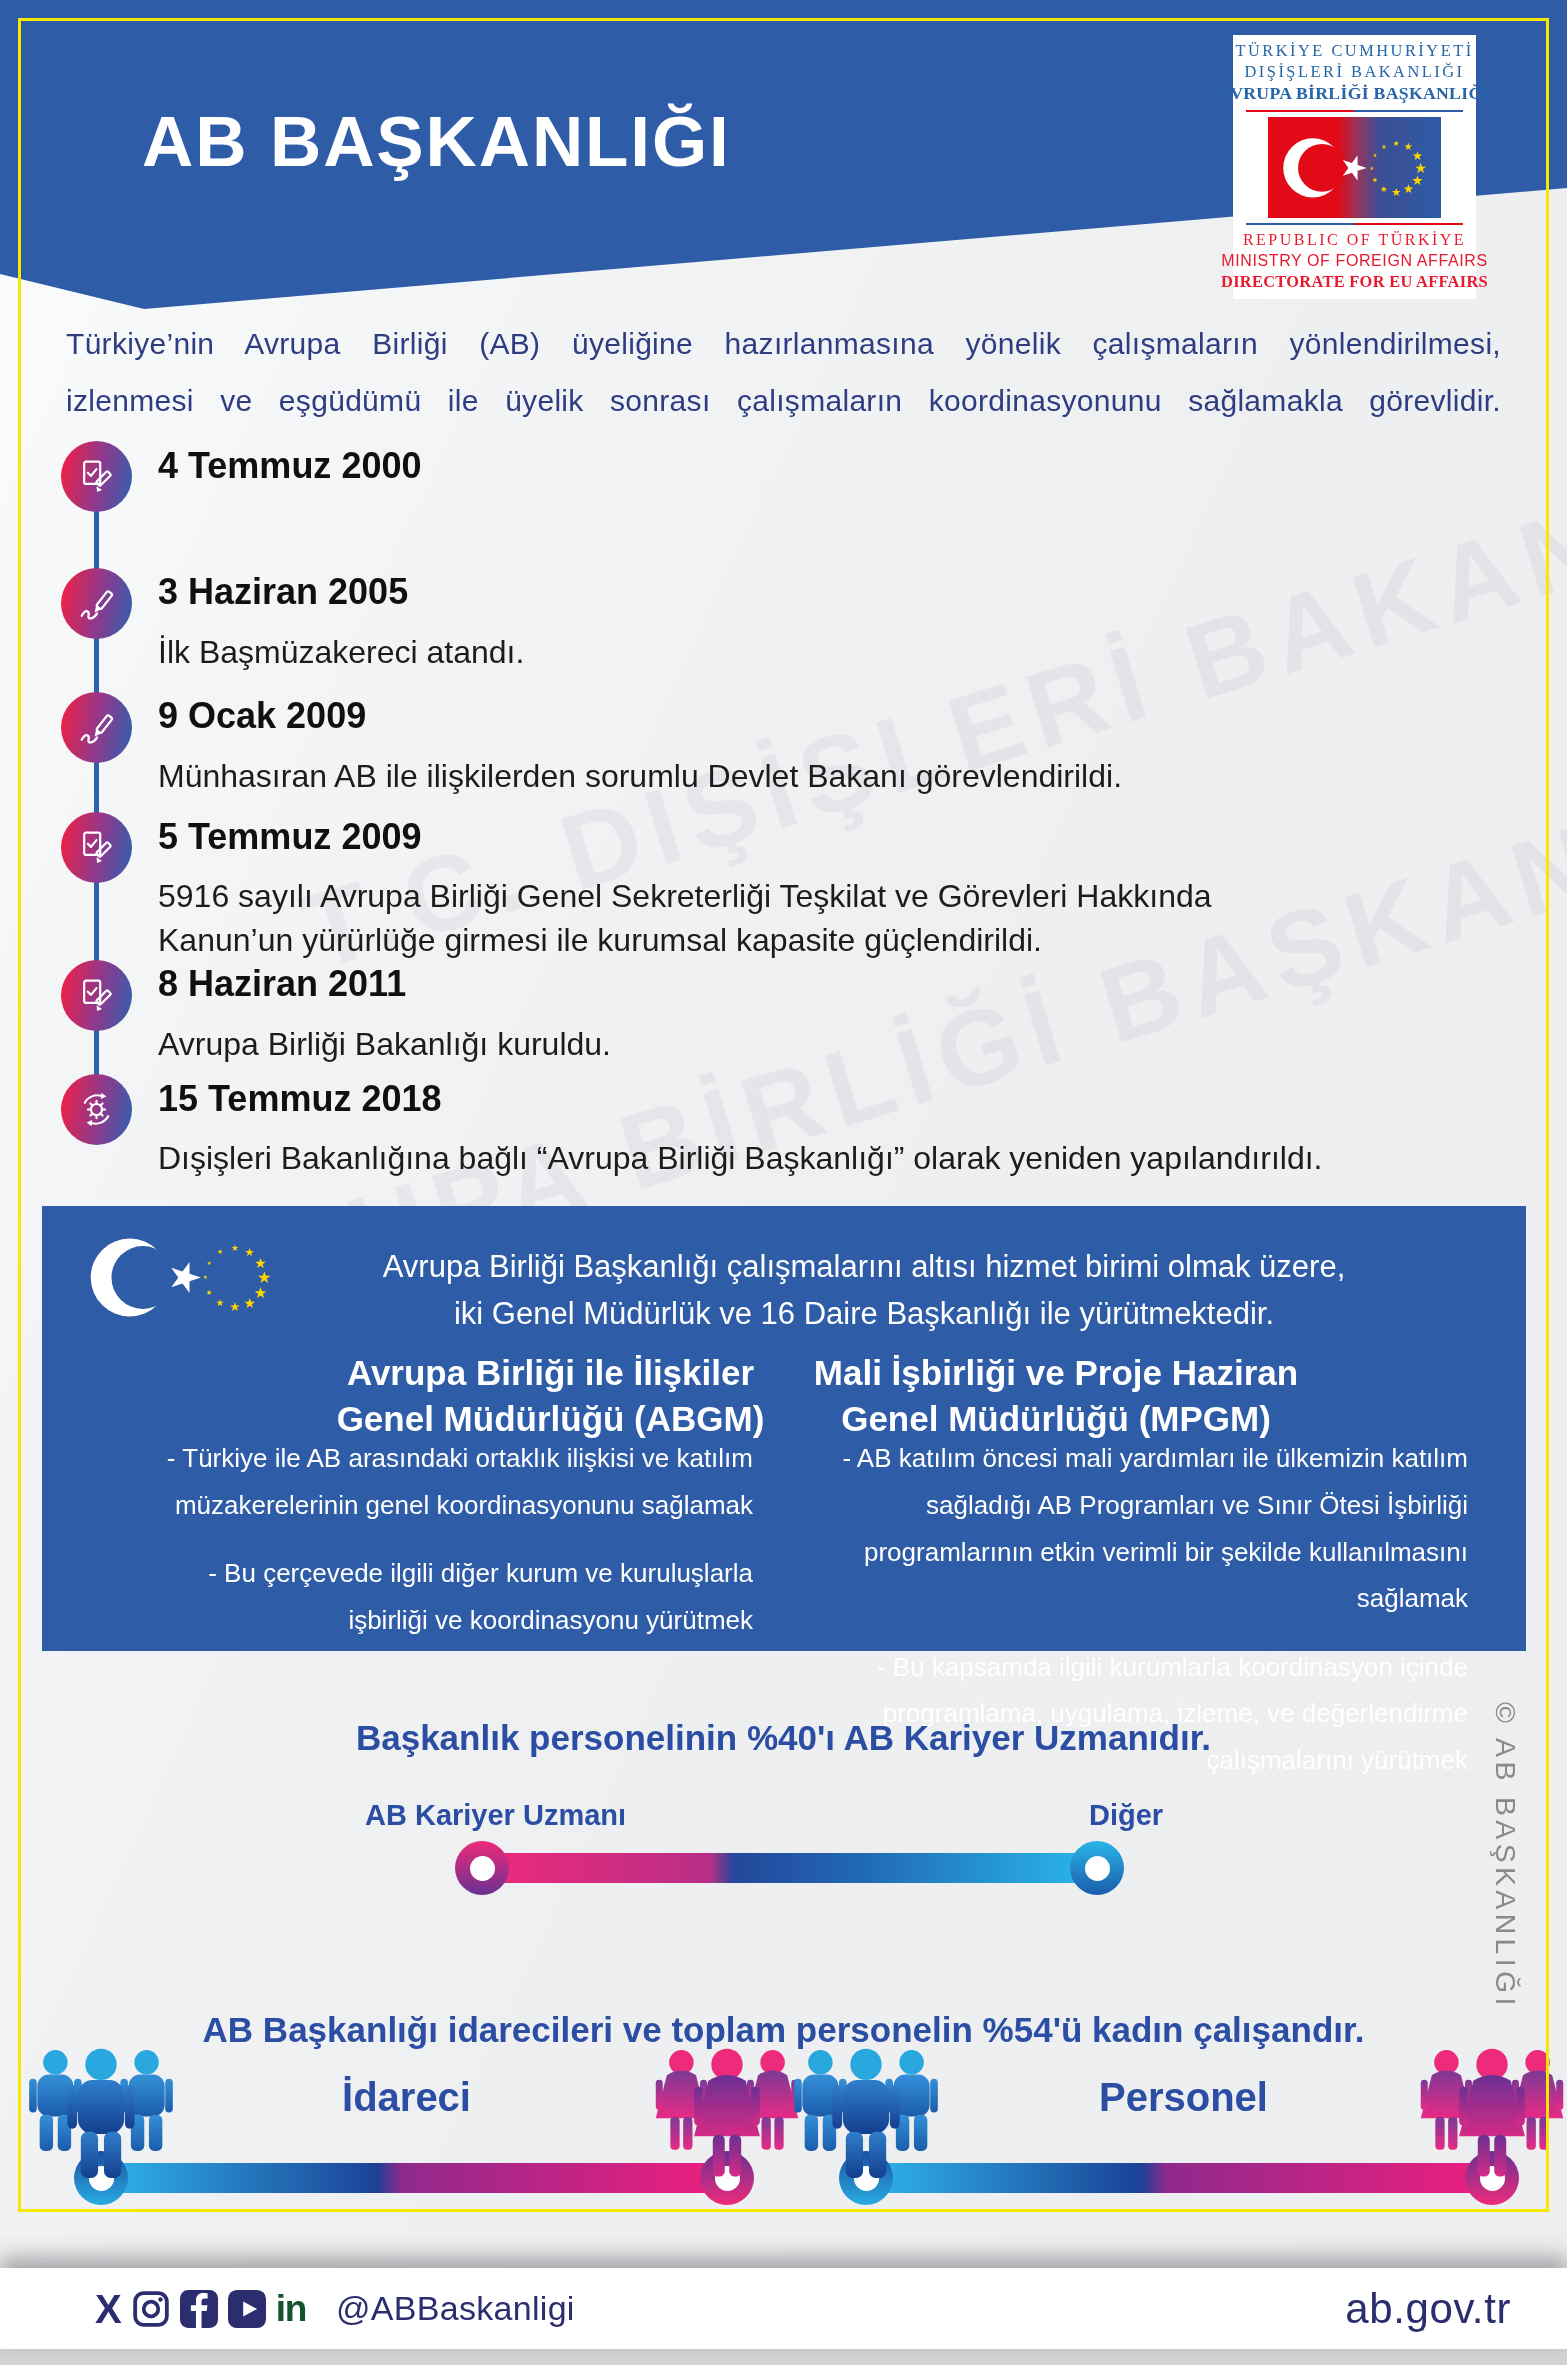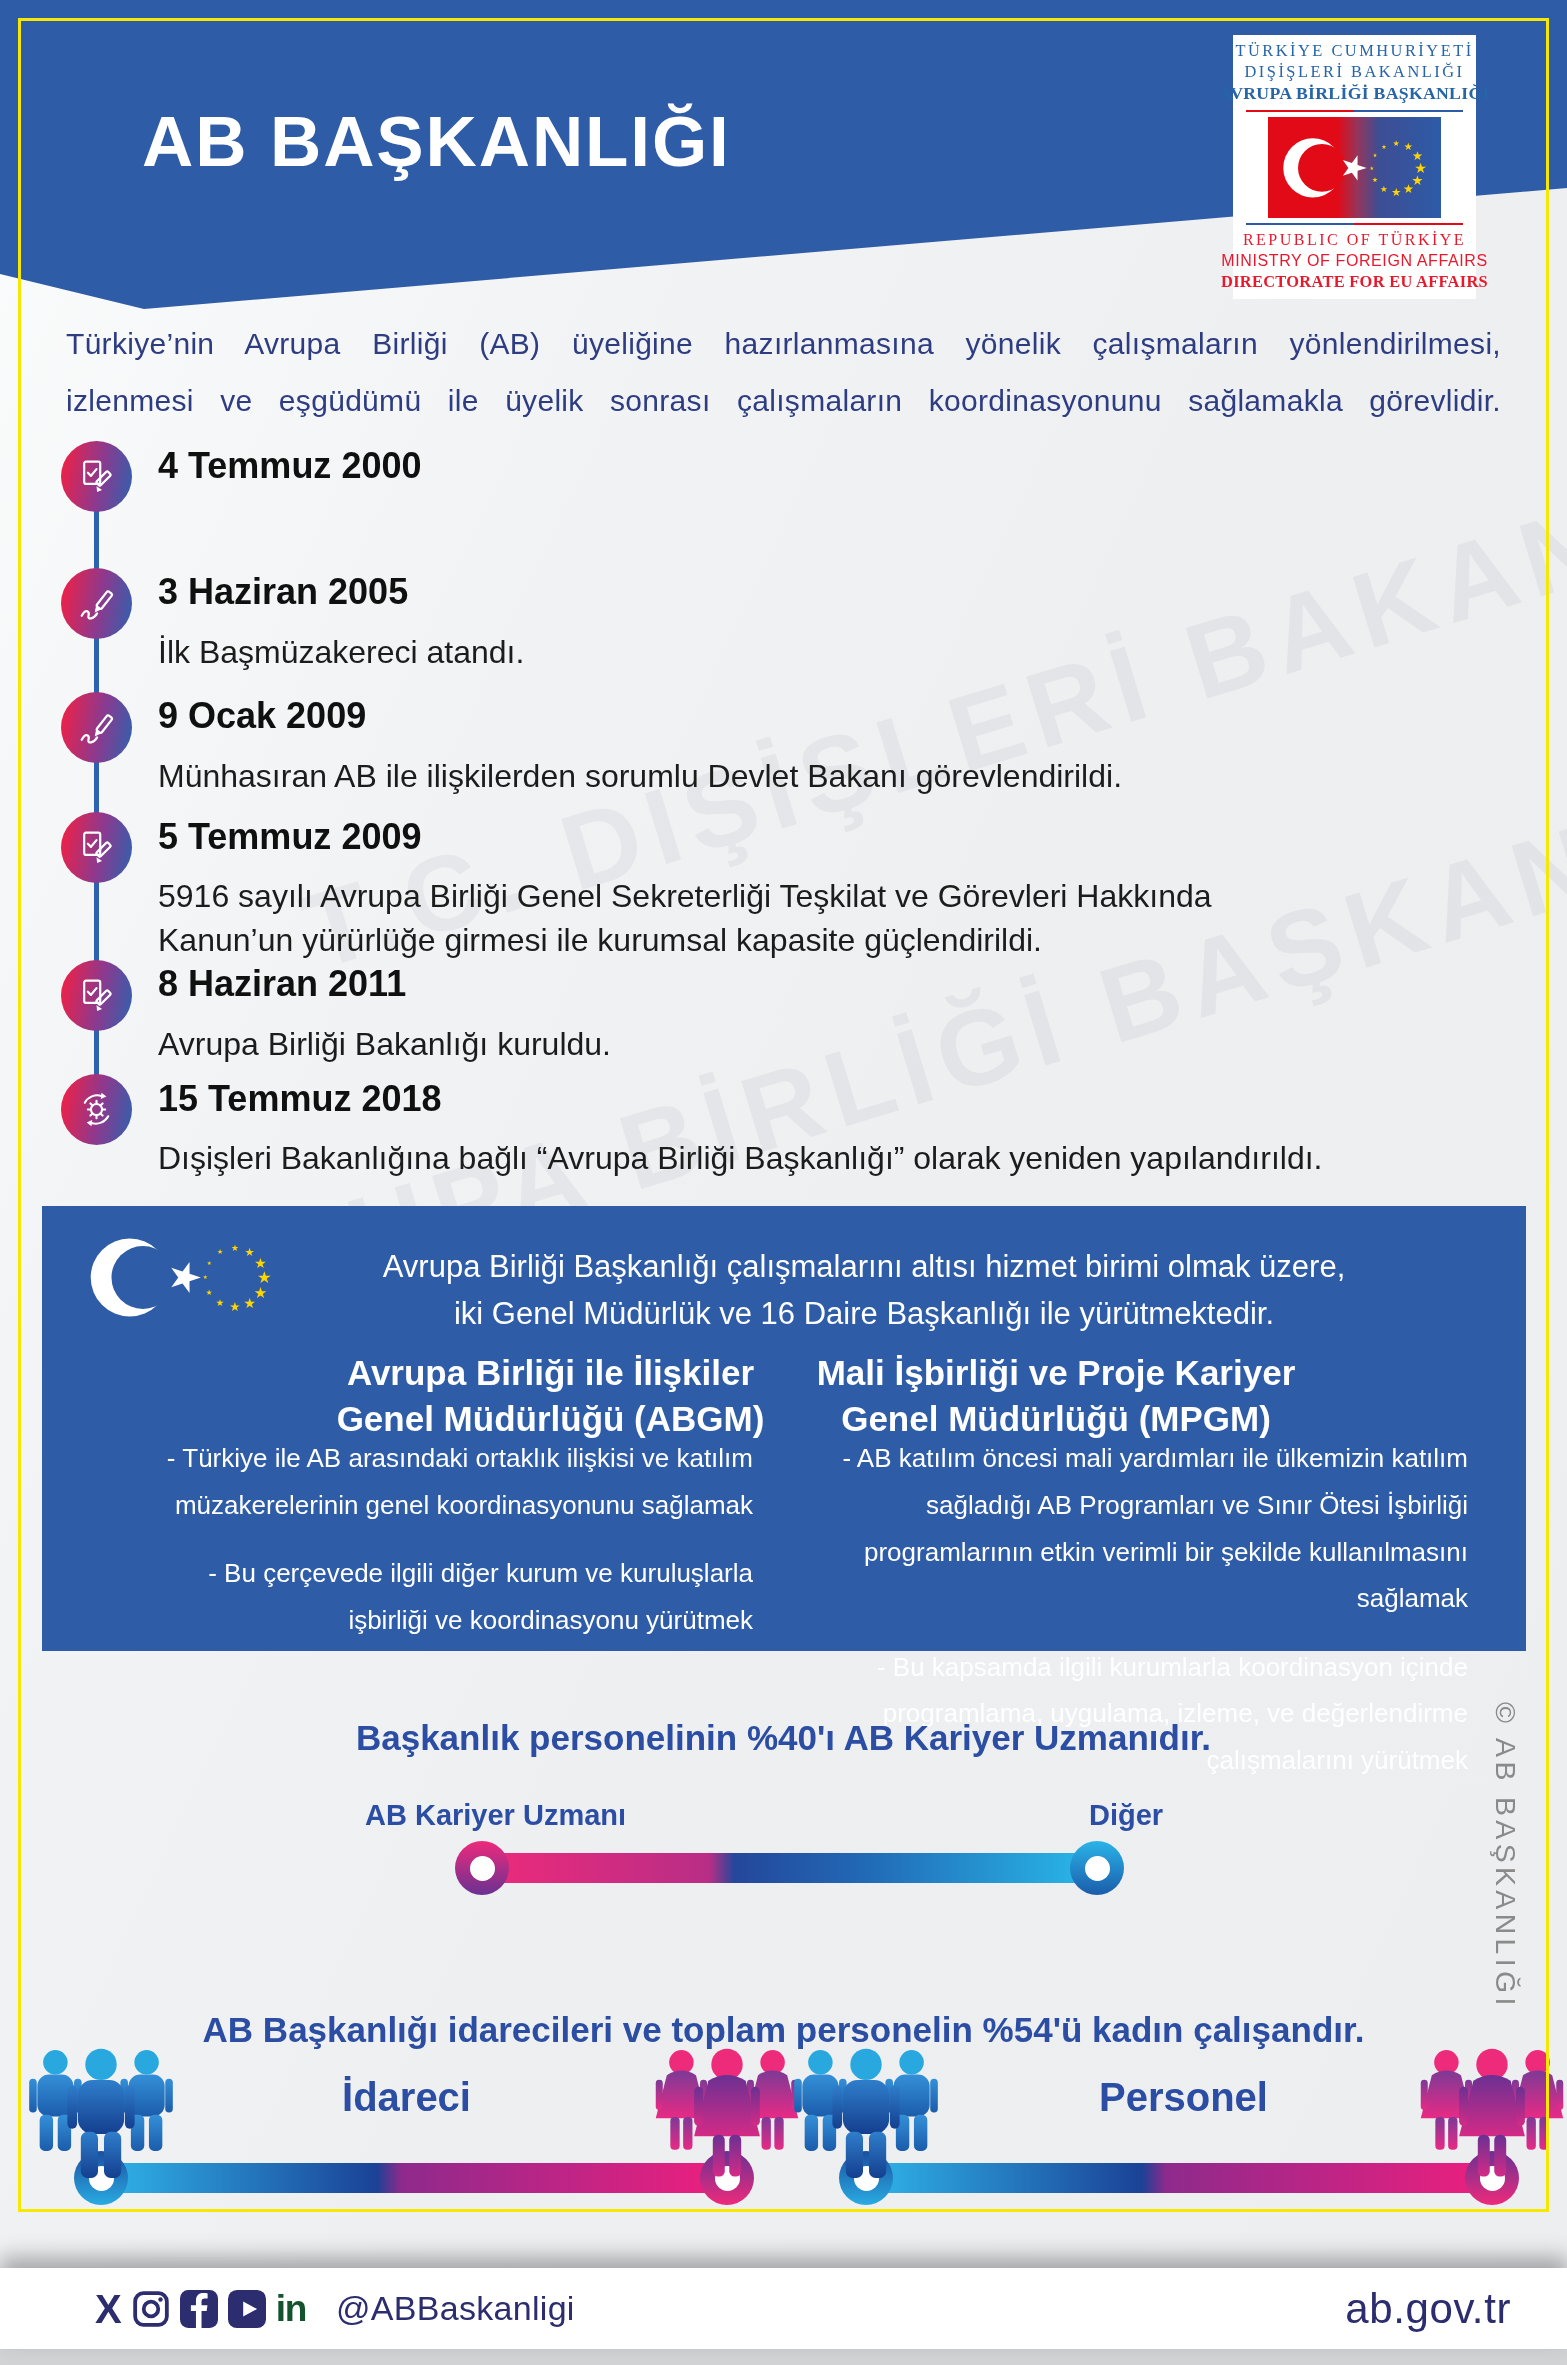--- a/index.html
+++ b/index.html
@@ -301,21 +301,21 @@
     </svg>
     <div id="panel-intro">
       <span style="display:block">Avrupa Birliği Başkanlığı çalışmalarını altısı hizmet birimi olmak üzere,</span>
       <span style="display:block">iki Genel Müdürlük ve 16 Daire Başkanlığı ile yürütmektedir.</span>
     </div>
     <div class="col-title" id="col1-title">
       <span style="display:block">Avrupa Birliği ile İlişkiler</span>
       <span style="display:block">Genel Müdürlüğü (ABGM)</span>
     </div>
     <div class="col-title" id="col2-title">
-      <span style="display:block">Mali İşbirliği ve Proje Kariyer</span>
+      <span style="display:block">Mali İşbirliği ve Proje Haziran</span>
       <span style="display:block">Genel Müdürlüğü (MPGM)</span>
     </div>
     <div class="col-bullets" id="col1-bullets">
       <p>- Türkiye ile AB arasındaki ortaklık ilişkisi ve katılım müzakerelerinin genel koordinasyonunu sağlamak</p>
       <p>- Bu çerçevede ilgili diğer kurum ve kuruluşlarla işbirliği ve koordinasyonu yürütmek</p>
     </div>
     <div class="col-bullets" id="col2-bullets">
       <p>- AB katılım öncesi mali yardımları ile ülkemizin katılım sağladığı AB Programları ve Sınır Ötesi İşbirliği programlarının etkin verimli bir şekilde kullanılmasını sağlamak</p>
       <p>- Bu kapsamda ilgili kurumlarla koordinasyon içinde programlama, uygulama, izleme, ve değerlendirme çalışmalarını yürütmek</p>
     </div>

